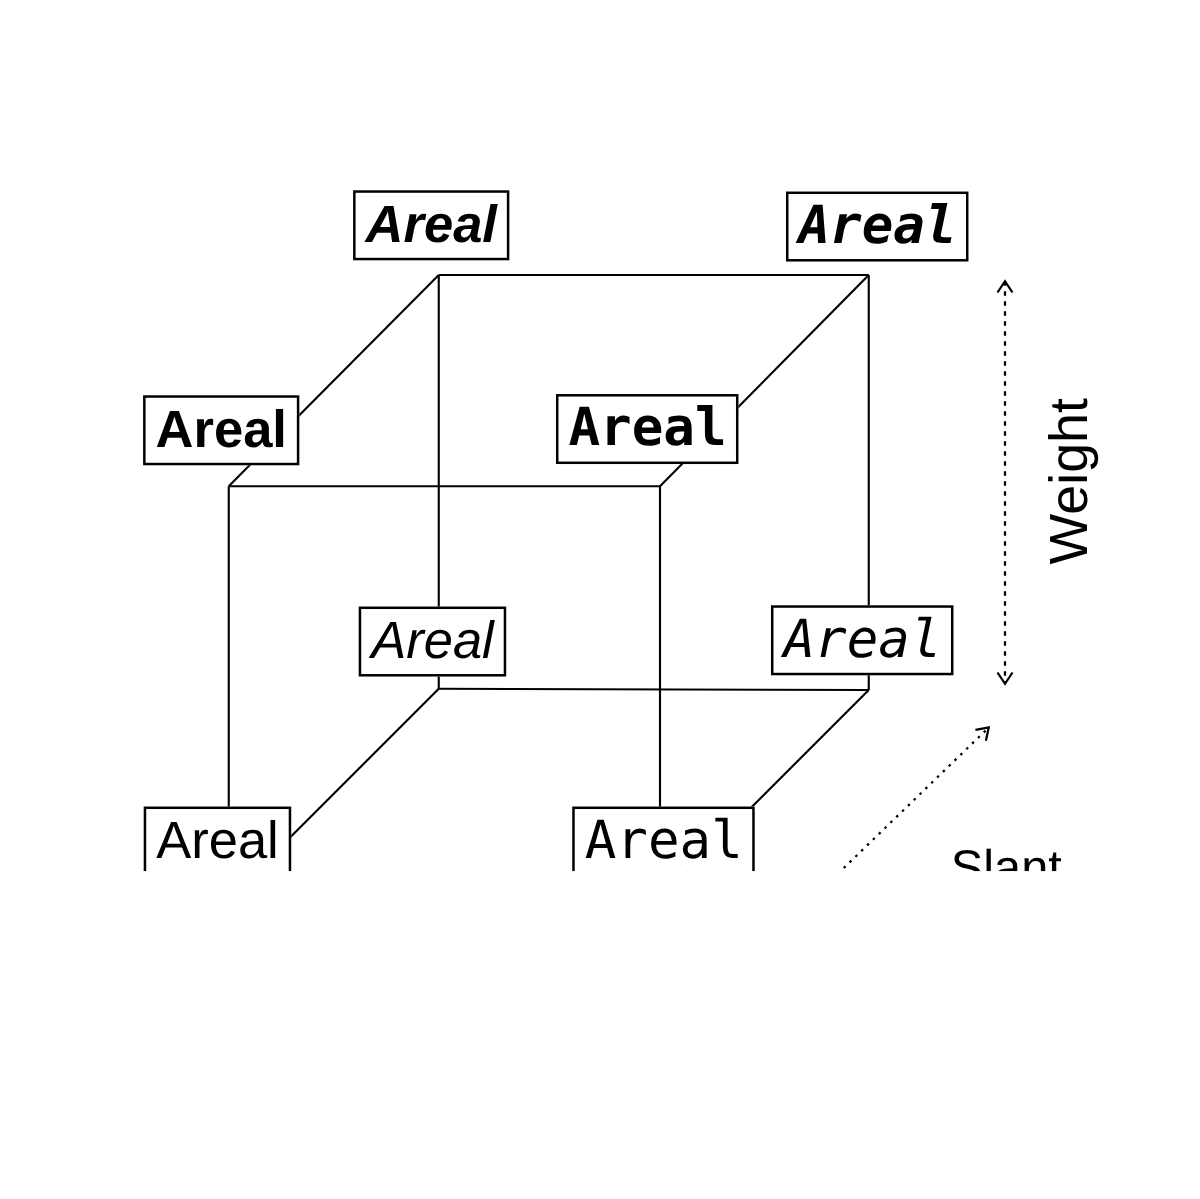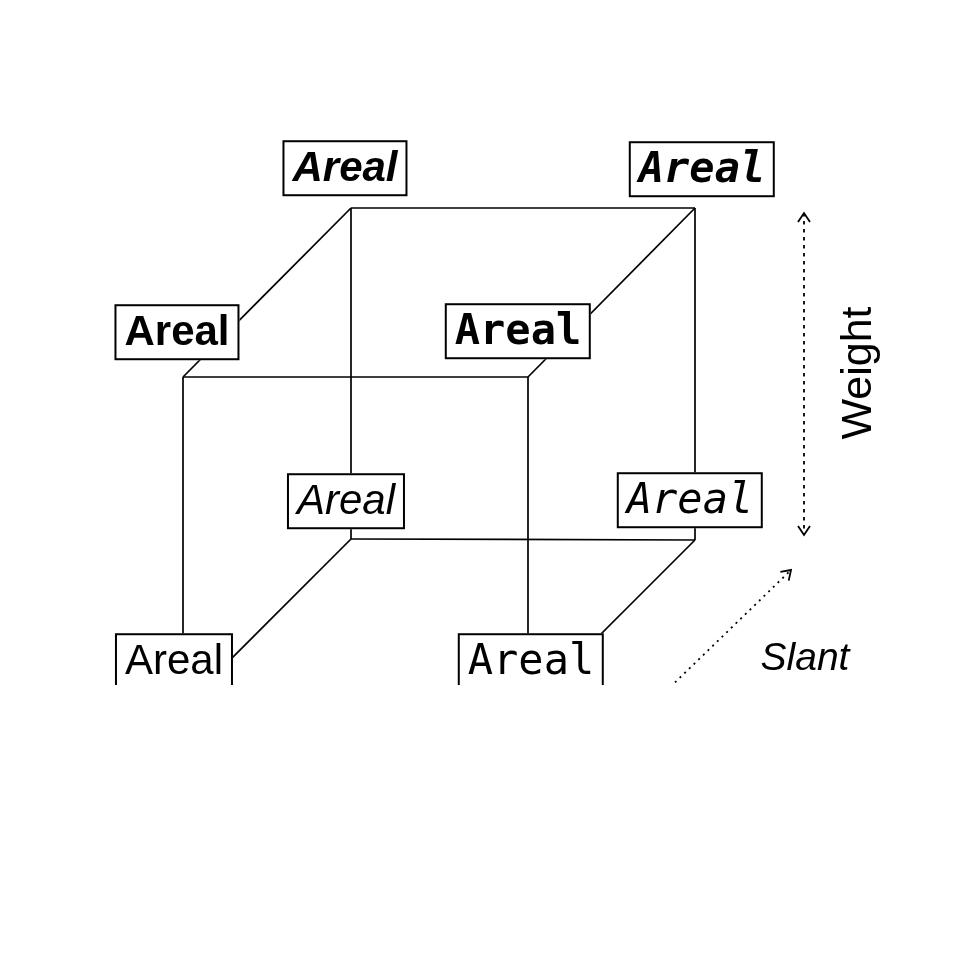--- a/index.html
+++ b/index.html
@@ -4,20 +4,21 @@
 <style>
   html, body { margin: 0; padding: 0; background: #ffffff; }
   .stage {
     position: relative;
     width: 960px;
     height: 685px;
     background: #ffffff;
     overflow: hidden;
     font-family: "Liberation Sans", sans-serif;
     color: #000000;
+    margin-top: 12px;
   }
   .stage svg { position: absolute; left: 0; top: 0; }
 
   
   .corner-label {
     position: absolute;
     transform: translate(-50%, -50%);
     background: #ffffff;
     border: 2px solid #000000;
     padding: 0px 8px 2px 8px;
@@ -45,24 +46,23 @@
     color: #000000;
     white-space: nowrap;
     font-family: "Liberation Sans", sans-serif;
   }
   .weight-label {
     left: 856px; top: 373px;
     font-size: 43px;
     transform: translate(-50%, -50%) rotate(-90deg);
   }
   .slant-label {
-    left: 805px; top: 657px;
+    left: 805px; top: 683px;
     font-size: 39px;
     transform: translate(-50%, -50%);
-    font-style: italic;
   }
   .proportion-label {
     left: 357px; top: 849px;
     font-size: 43px;
     transform: translate(-50%, -50%);
   }
 </style>
 </head>
 <body>
 

